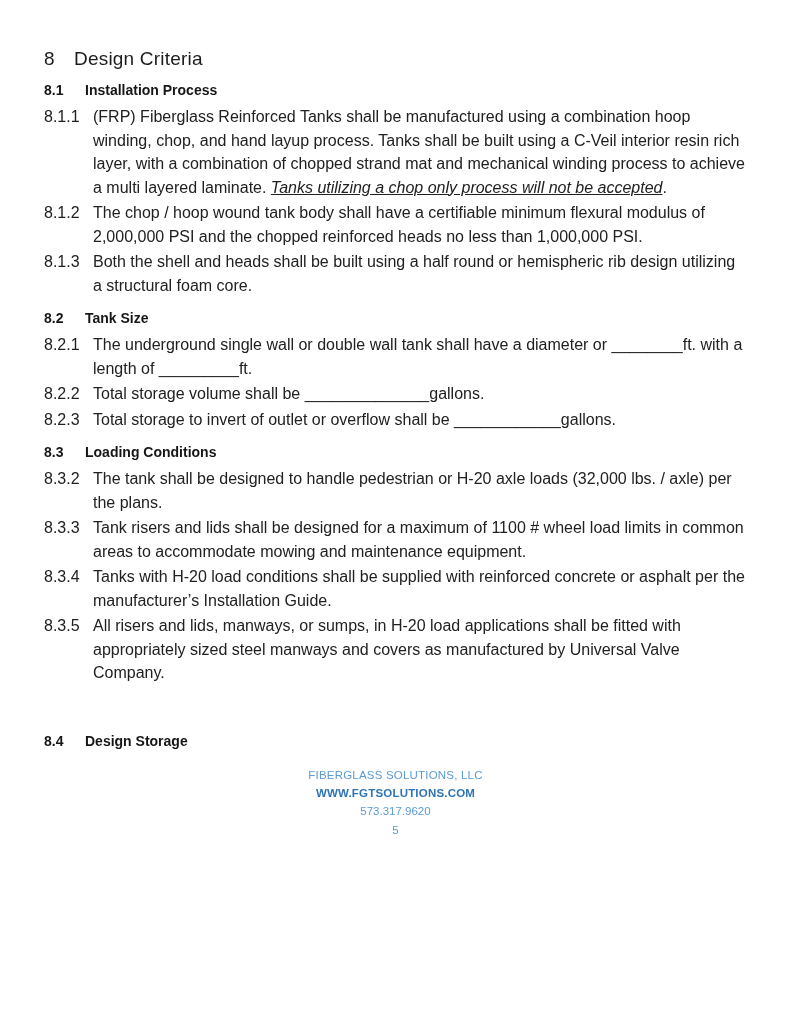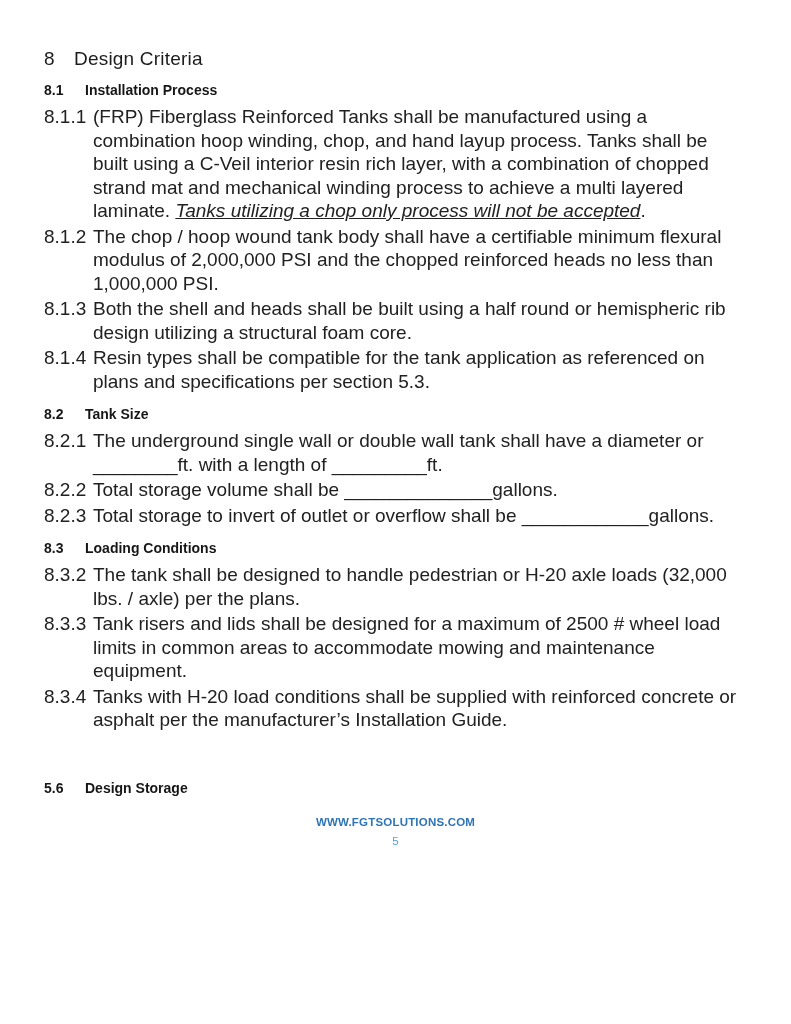--- a/index.html
+++ b/index.html
@@ -37,21 +37,21 @@
     color: #161616;
     margin: 0 0 7px 0;
   }
   .sec-num { width: 41px; flex: none; }
   .doc-section { margin-top: 13px; }
   .doc-section:first-child { margin-top: 0; }
   .doc-section:last-of-type { margin-top: 48px; }
   
   .doc-item {
     display: flex;
-    font-size: 19px;
+    font-size: 16px;
     line-height: 23.5px;
     color: #212121;
     margin: 0 0 2px 0;
   }
   .item-num { width: 49px; flex: none; }
   .item-text { flex: 1; }
   .italic-underline { font-style: italic; text-decoration: underline; }
   
   .footer {
     margin-top: 17px;
@@ -95,24 +95,20 @@
   <div class="doc-item">
     <span class="item-num">8.1.2</span>
     <span class="item-text"><span>The chop / hoop wound tank body shall have a certifiable minimum flexural modulus of 2,000,000 PSI and the chopped reinforced heads no less than 1,000,000 PSI.</span></span>
   </div>
 
   <div class="doc-item">
     <span class="item-num">8.1.3</span>
     <span class="item-text"><span>Both the shell and heads shall be built using a half round or hemispheric rib design utilizing a structural foam core.</span></span>
   </div>
 
-  <div class="doc-item">
-    <span class="item-num">8.1.4</span>
-    <span class="item-text"><span>Resin types shall be compatible for the tank application as referenced on plans and specifications per section 5.3.</span></span>
-  </div>
 </div>
   </section>
 
   <section class="doc-section">
     <h2 class="sec-heading">
       <span class="sec-num">8.2</span>
       <span class="sec-title">Tank Size</span>
     </h2>
     <div class="items">
   <div class="doc-item">
@@ -139,39 +135,45 @@
     </h2>
     <div class="items">
 
   <div class="doc-item">
     <span class="item-num">8.3.2</span>
     <span class="item-text"><span>The tank shall be designed to handle pedestrian or H-20 axle loads (32,000 lbs. / axle) per the plans.</span></span>
   </div>
 
   <div class="doc-item">
     <span class="item-num">8.3.3</span>
-    <span class="item-text"><span>Tank risers and lids shall be designed for a maximum of 2500 # wheel load limits in common areas to accommodate mowing and maintenance equipment.</span></span>
+    <span class="item-text"><span>Tank risers and lids shall be designed for a maximum of 1100 # wheel load limits in common areas to accommodate mowing and maintenance equipment.</span></span>
   </div>
 
   <div class="doc-item">
     <span class="item-num">8.3.4</span>
     <span class="item-text"><span>Tanks with H-20 load conditions shall be supplied with reinforced concrete or asphalt per the manufacturer’s Installation Guide.</span></span>
   </div>
 
+  <div class="doc-item">
+    <span class="item-num">8.3.5</span>
+    <span class="item-text"><span>All risers and lids, manways, or sumps, in H-20 load applications shall be fitted with appropriately sized steel manways and covers as manufactured by Universal Valve Company.</span></span>
+  </div>
 
 </div>
   </section>
 
   <section class="doc-section">
     <h2 class="sec-heading">
-      <span class="sec-num">5.6</span>
+      <span class="sec-num">8.4</span>
       <span class="sec-title">Design Storage</span>
     </h2>
     <div class="items"></div>
   </section>
 </div>
 
   <div class="footer">
+    <div class="footer-company">FIBERGLASS SOLUTIONS, LLC</div>
     <div><a class="footer-website">WWW.FGTSOLUTIONS.COM</a></div>
+    <div class="footer-phone">573.317.9620</div>
     <div class="footer-page">5</div>
   </div>
 
 </div>
 
 </body></html>

